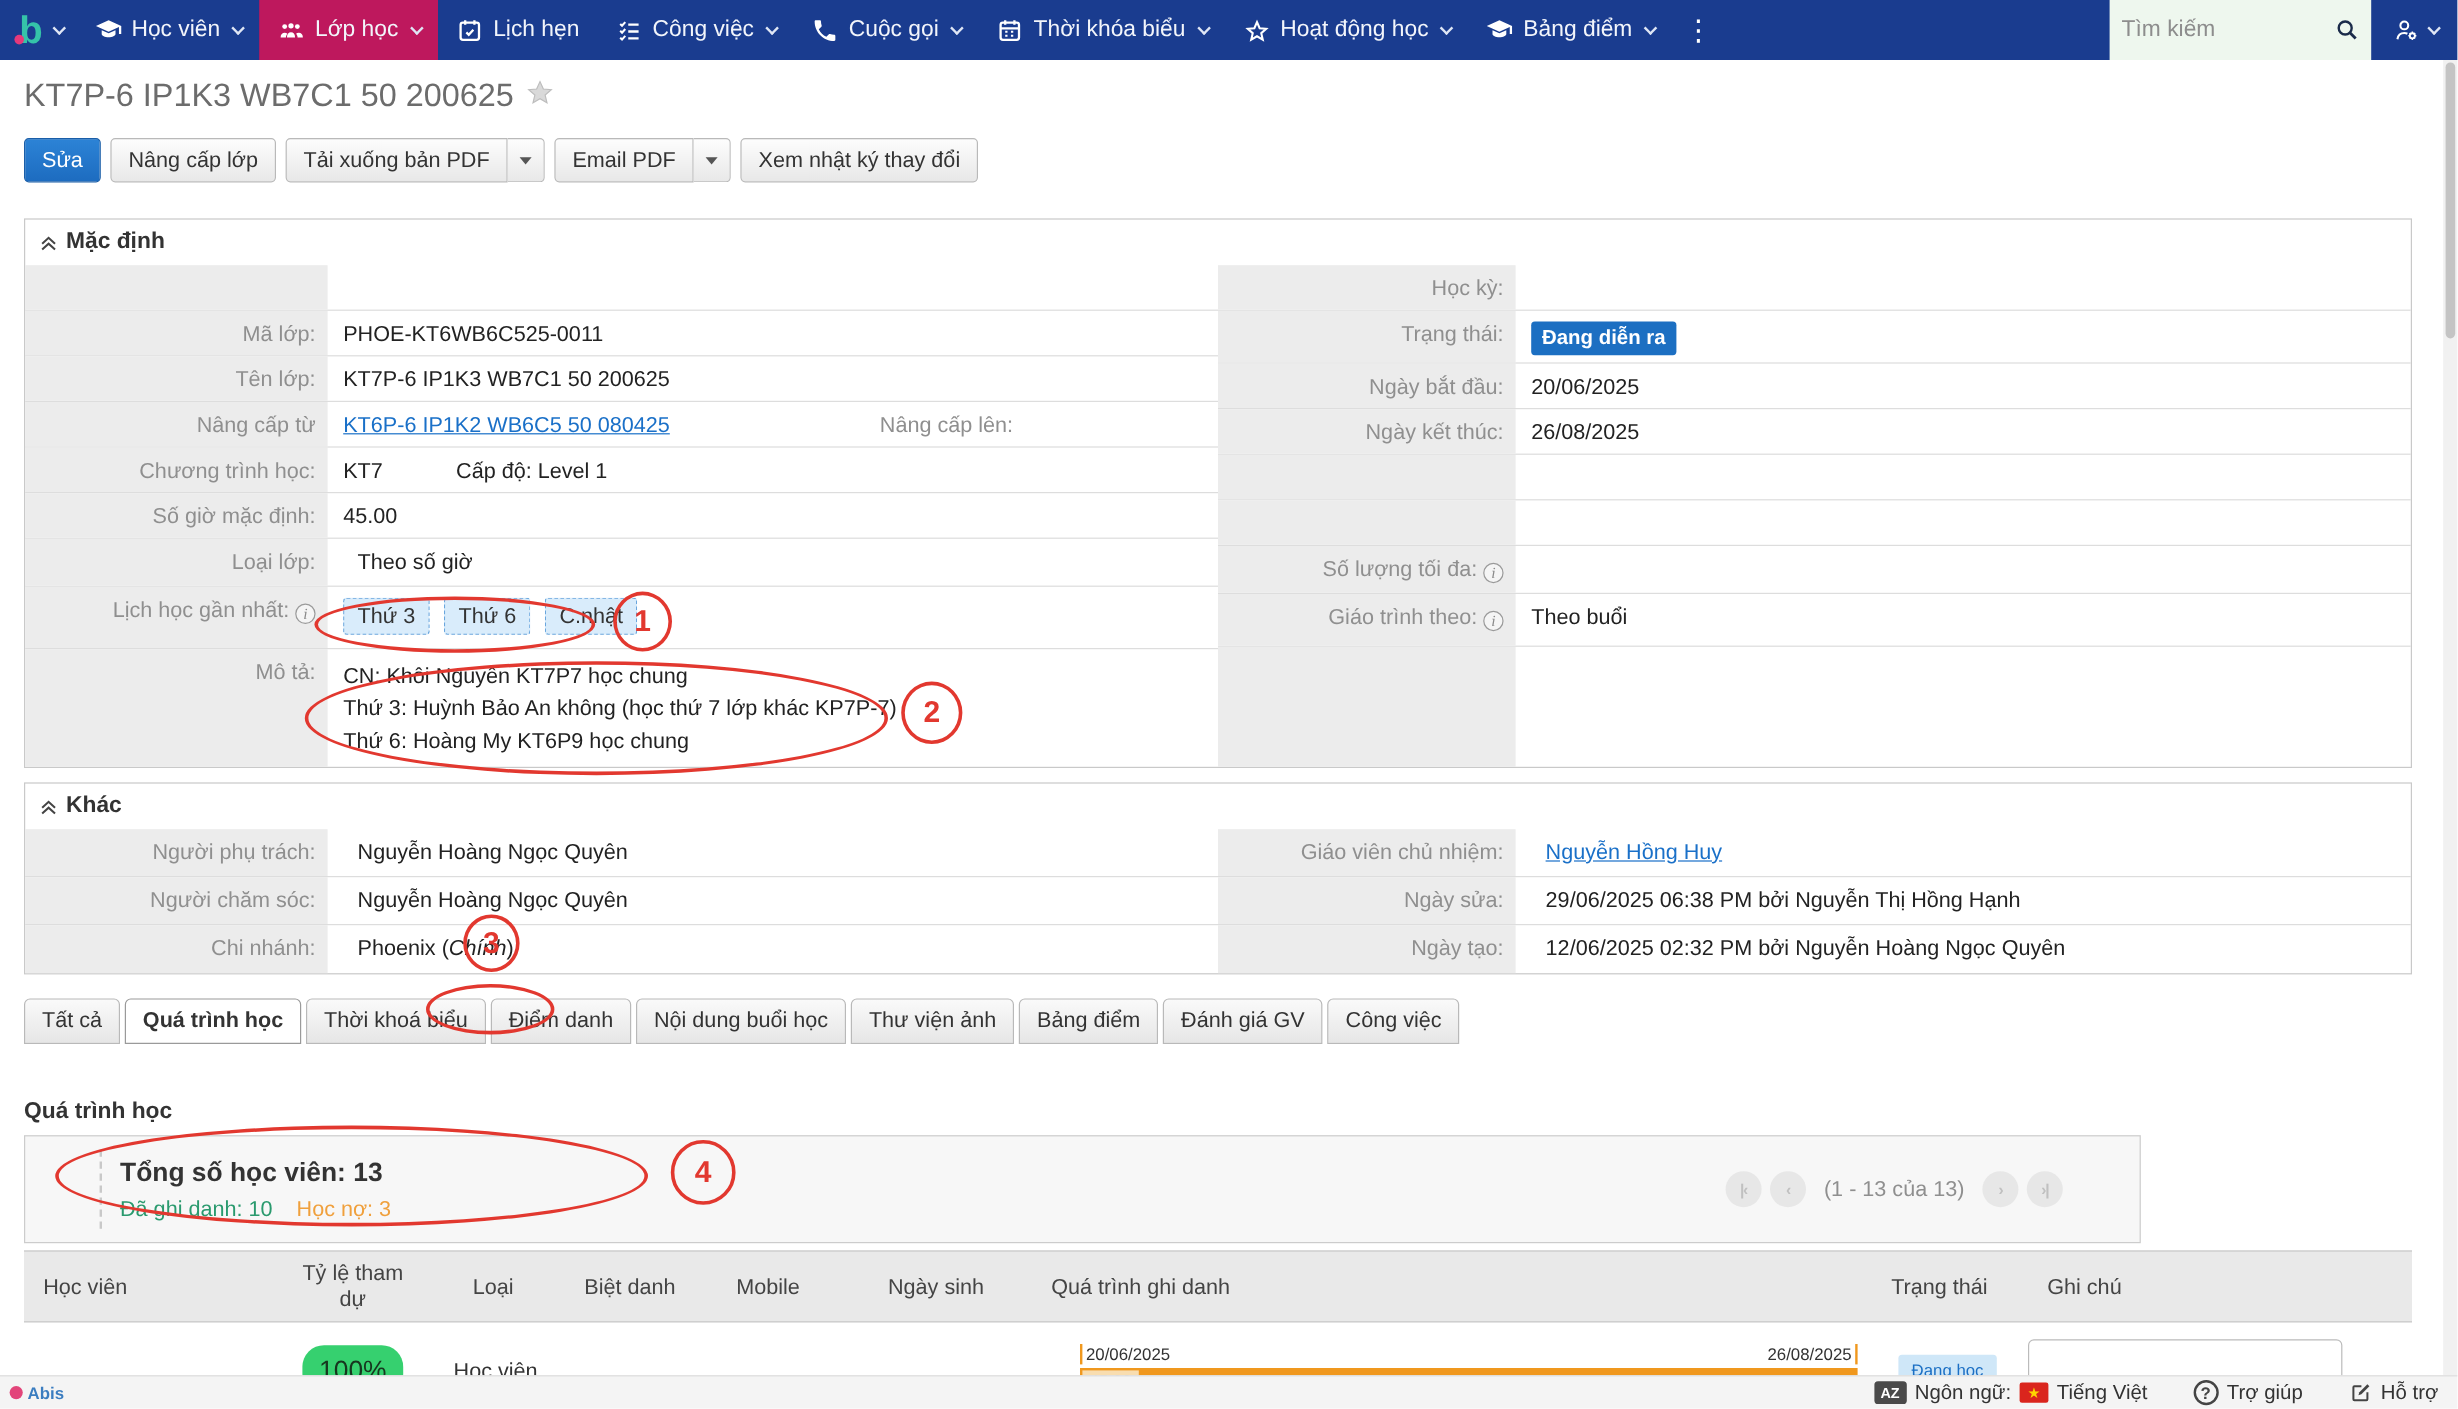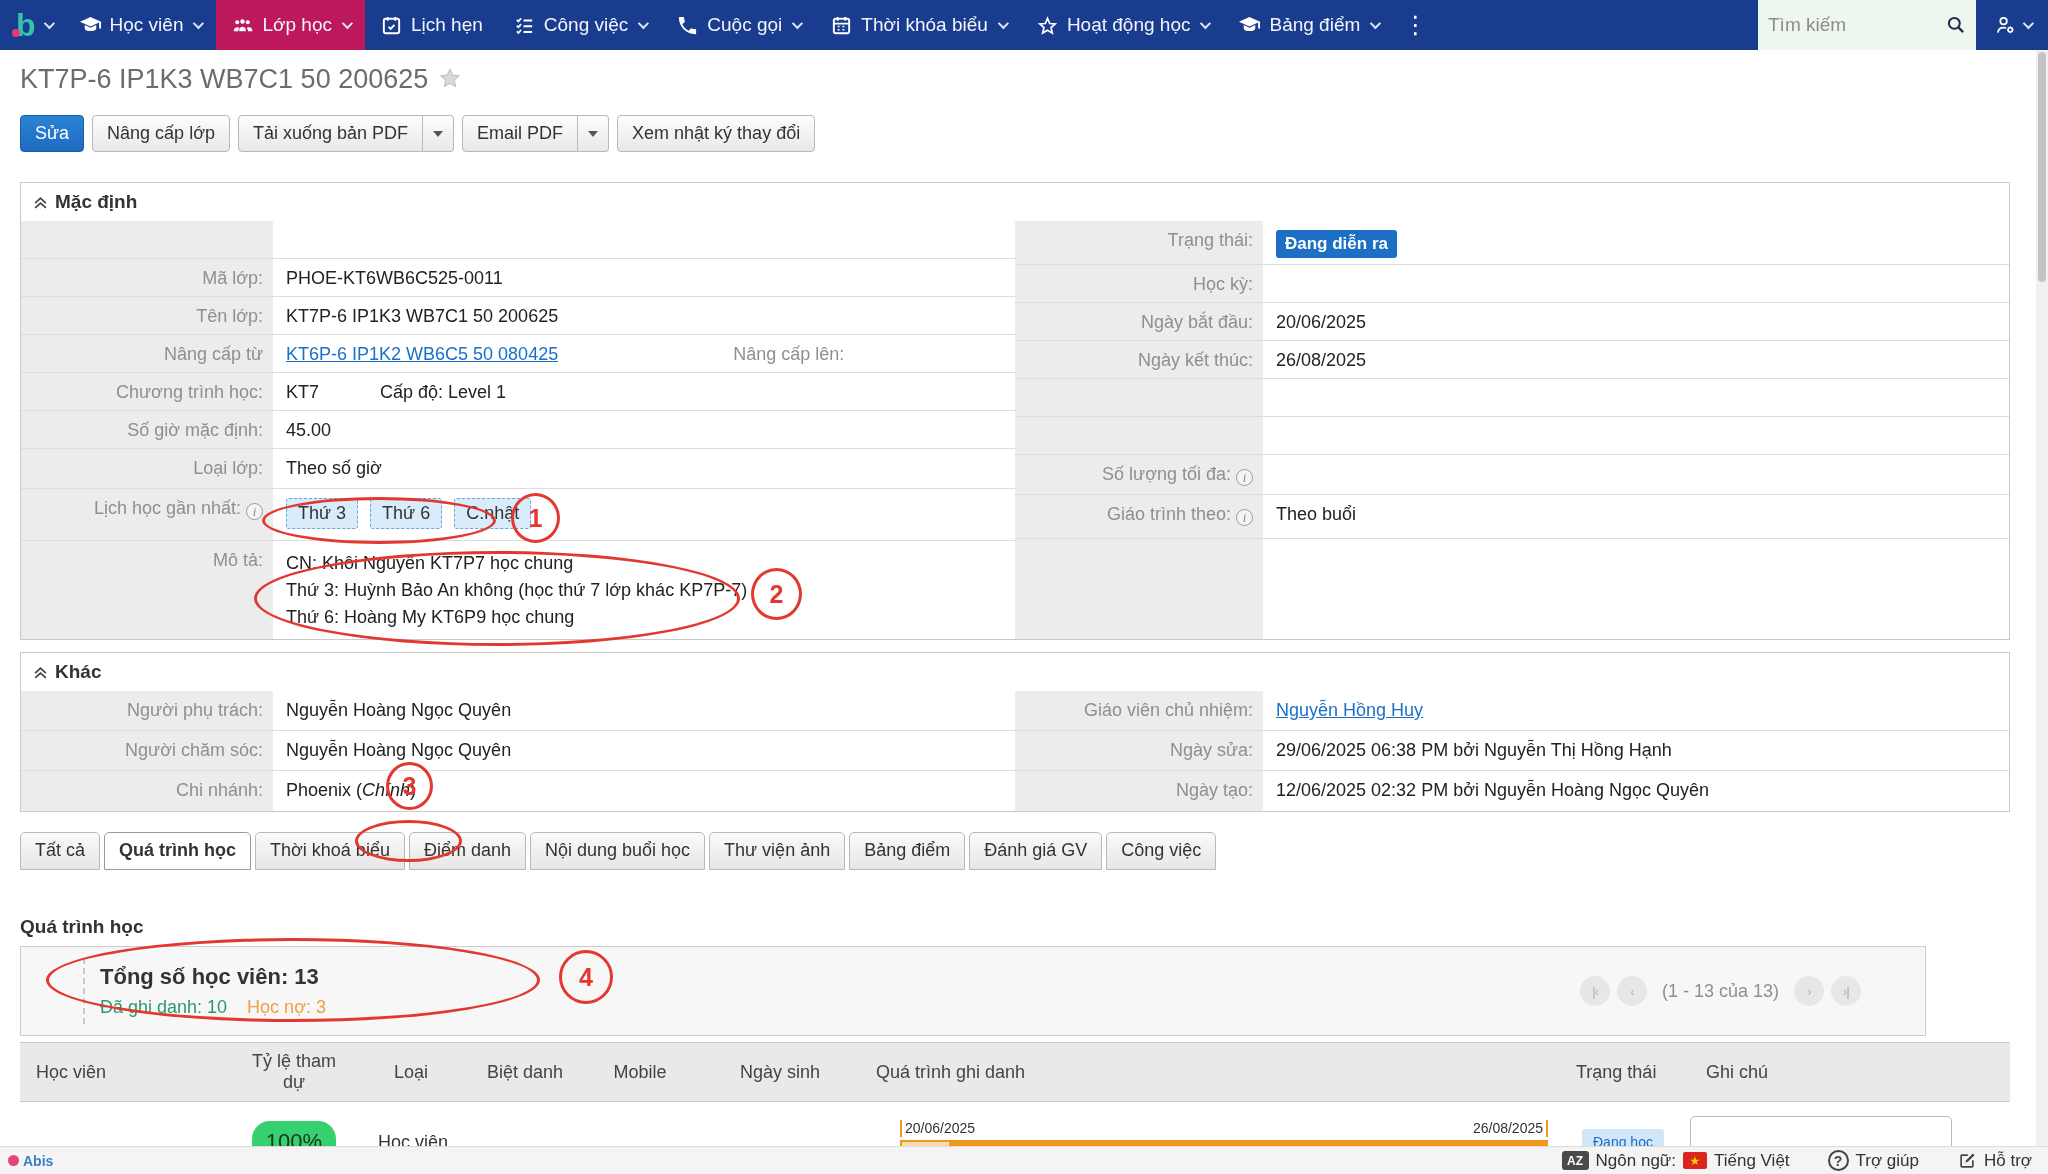--- a/index.html
+++ b/index.html
@@ -45,41 +45,41 @@
   .panel-body { display:flex; align-items:stretch; }
   .half { width:50%; display:flex; flex-direction:column; }
   .drow { display:flex; border-bottom:1px solid #ddd; min-height:38px; }
   .drow:last-child { border-bottom:none; }
   .drow.filler { flex:1; border-bottom:none; }
   .lbl { width:252px; flex:none; background:#ececec; color:#8f8f8f; font-size:18px; text-align:right; padding:9px 10px 6px 0; }
   .half.rgt .lbl { width:248px; }
   .val { flex:1; font-size:18px; color:#222; padding:9px 0 6px 13px; }
   .r-chips { min-height:52px; }
   .r-desc { min-height:98px; }
-  .r-tall { min-height:40px; }
+  .r-tall { min-height:40px;gap:12px; }
   .r-g { min-height:44px; }
   .info-i { display:inline-block; width:17px; height:17px; border:1px solid #9a9a9a; border-radius:50%; background:#f5f5f5;
             color:#8a8a8a; font-family:"Liberation Serif",serif; font-style:italic; font-size:13px; line-height:15px; text-align:center; margin-left:5px; vertical-align:-2px; }
   a.link { color:#1a70c8; text-decoration:underline; font-size:18px; }
   .extra-lbl { color:#8f8f8f; margin-left:170px; }
   .extra-val { margin-left:56px; }
   .badge-status { display:inline-block; background:#1c6fc2; color:#fff; font-size:17px; font-weight:bold; padding:4px 9px; border-radius:3px; }
   .chip { display:inline-block; background:#d9ecfb; border:1px dashed #6aa6dd; border-radius:3px; padding:4px 11px; margin-right:7px; font-size:18px; color:#333; }
   .desc-line { line-height:27px; }
   .coll-icon svg { width:15px; height:15px; display:block; }
 
   
   .tabs { display:flex; gap:4px; margin:20px 0 0 20px; }
   .tab { border:1px solid #b9b9b9; border-radius:5px 5px 0 0; padding:7px 14px 8px; font-size:18px; color:#333;
          background:linear-gradient(#fafafa,#e6e6e6); cursor:pointer; white-space:nowrap; }
   .tab.active { background:#fff; font-weight:bold; border-color:#9a9a9a; }
 
   
   .ph-heading { margin:46px 0 0 20px; font-size:19px; color:#333; height:26px; }
-  .summary { margin:4px 38px 0 20px; width:1906px; height:90px; background:#f7f7f7; border:1px solid #ccc; display:flex; align-items:center; position:relative; }
+  .summary { margin:4px 38px 0 20px; width:1764px; height:90px; background:#f7f7f7; border:1px solid #ccc; display:flex; align-items:center; position:relative; }
   .sgroup { border-left:2px dashed #c9c9c9; padding:6px 0 6px 15px; height:66px; display:flex; flex-direction:column; justify-content:space-between; }
   .sgroup.g1 { margin-left:62px; width:345px; }
   .sgroup.g2 { width:360px; }
   .smain { font-size:22px; font-weight:bold; color:#333; }
   .smain.muted { color:#9a9a9a; font-weight:normal; }
   .ssub { font-size:18px; display:flex; gap:20px; }
   .c-green { color:#2a9a6e; } .c-orange { color:#f0a03c; } .c-green2 { color:#2e7d3a; } .c-blue { color:#2f6fd8; }
   .pager { position:absolute; right:64px; top:50%; transform:translateY(-50%); display:flex; align-items:center; gap:7px; }
   .pbtn { width:30px; height:30px; border-radius:50%; background:#e7e7e7; color:#c0c0c0; font-size:13px; font-weight:bold;
           display:flex; align-items:center; justify-content:center; cursor:default; letter-spacing:-1px; }
@@ -327,26 +327,26 @@
         <div class="val">
           <div class="desc-line">CN: Khôi Nguyên KT7P7 học chung</div>
           <div class="desc-line">Thứ 3: Huỳnh Bảo An không (học thứ 7 lớp khác KP7P-7)</div>
           <div class="desc-line">Thứ 6: Hoàng My KT6P9 học chung</div>
         </div>
       </div>
     </div>
 
     <div class="half rgt">
       <div class="drow">
+        <div class="lbl"><span>Học kỳ:</span></div>
+        <div class="val"></div>
+      </div>
+      <div class="drow">
         <div class="lbl"><span>Trạng thái:</span></div>
         <div class="val"><span class="badge-status">Đang diễn ra</span></div>
-      </div>
-      <div class="drow">
-        <div class="lbl"><span>Học kỳ:</span></div>
-        <div class="val"></div>
       </div>
       <div class="drow">
         <div class="lbl"><span>Ngày bắt đầu:</span></div>
         <div class="val">20/06/2025</div>
       </div>
       <div class="drow">
         <div class="lbl"><span>Ngày kết thúc:</span></div>
         <div class="val">26/08/2025</div>
       </div>
       <div class="drow">

